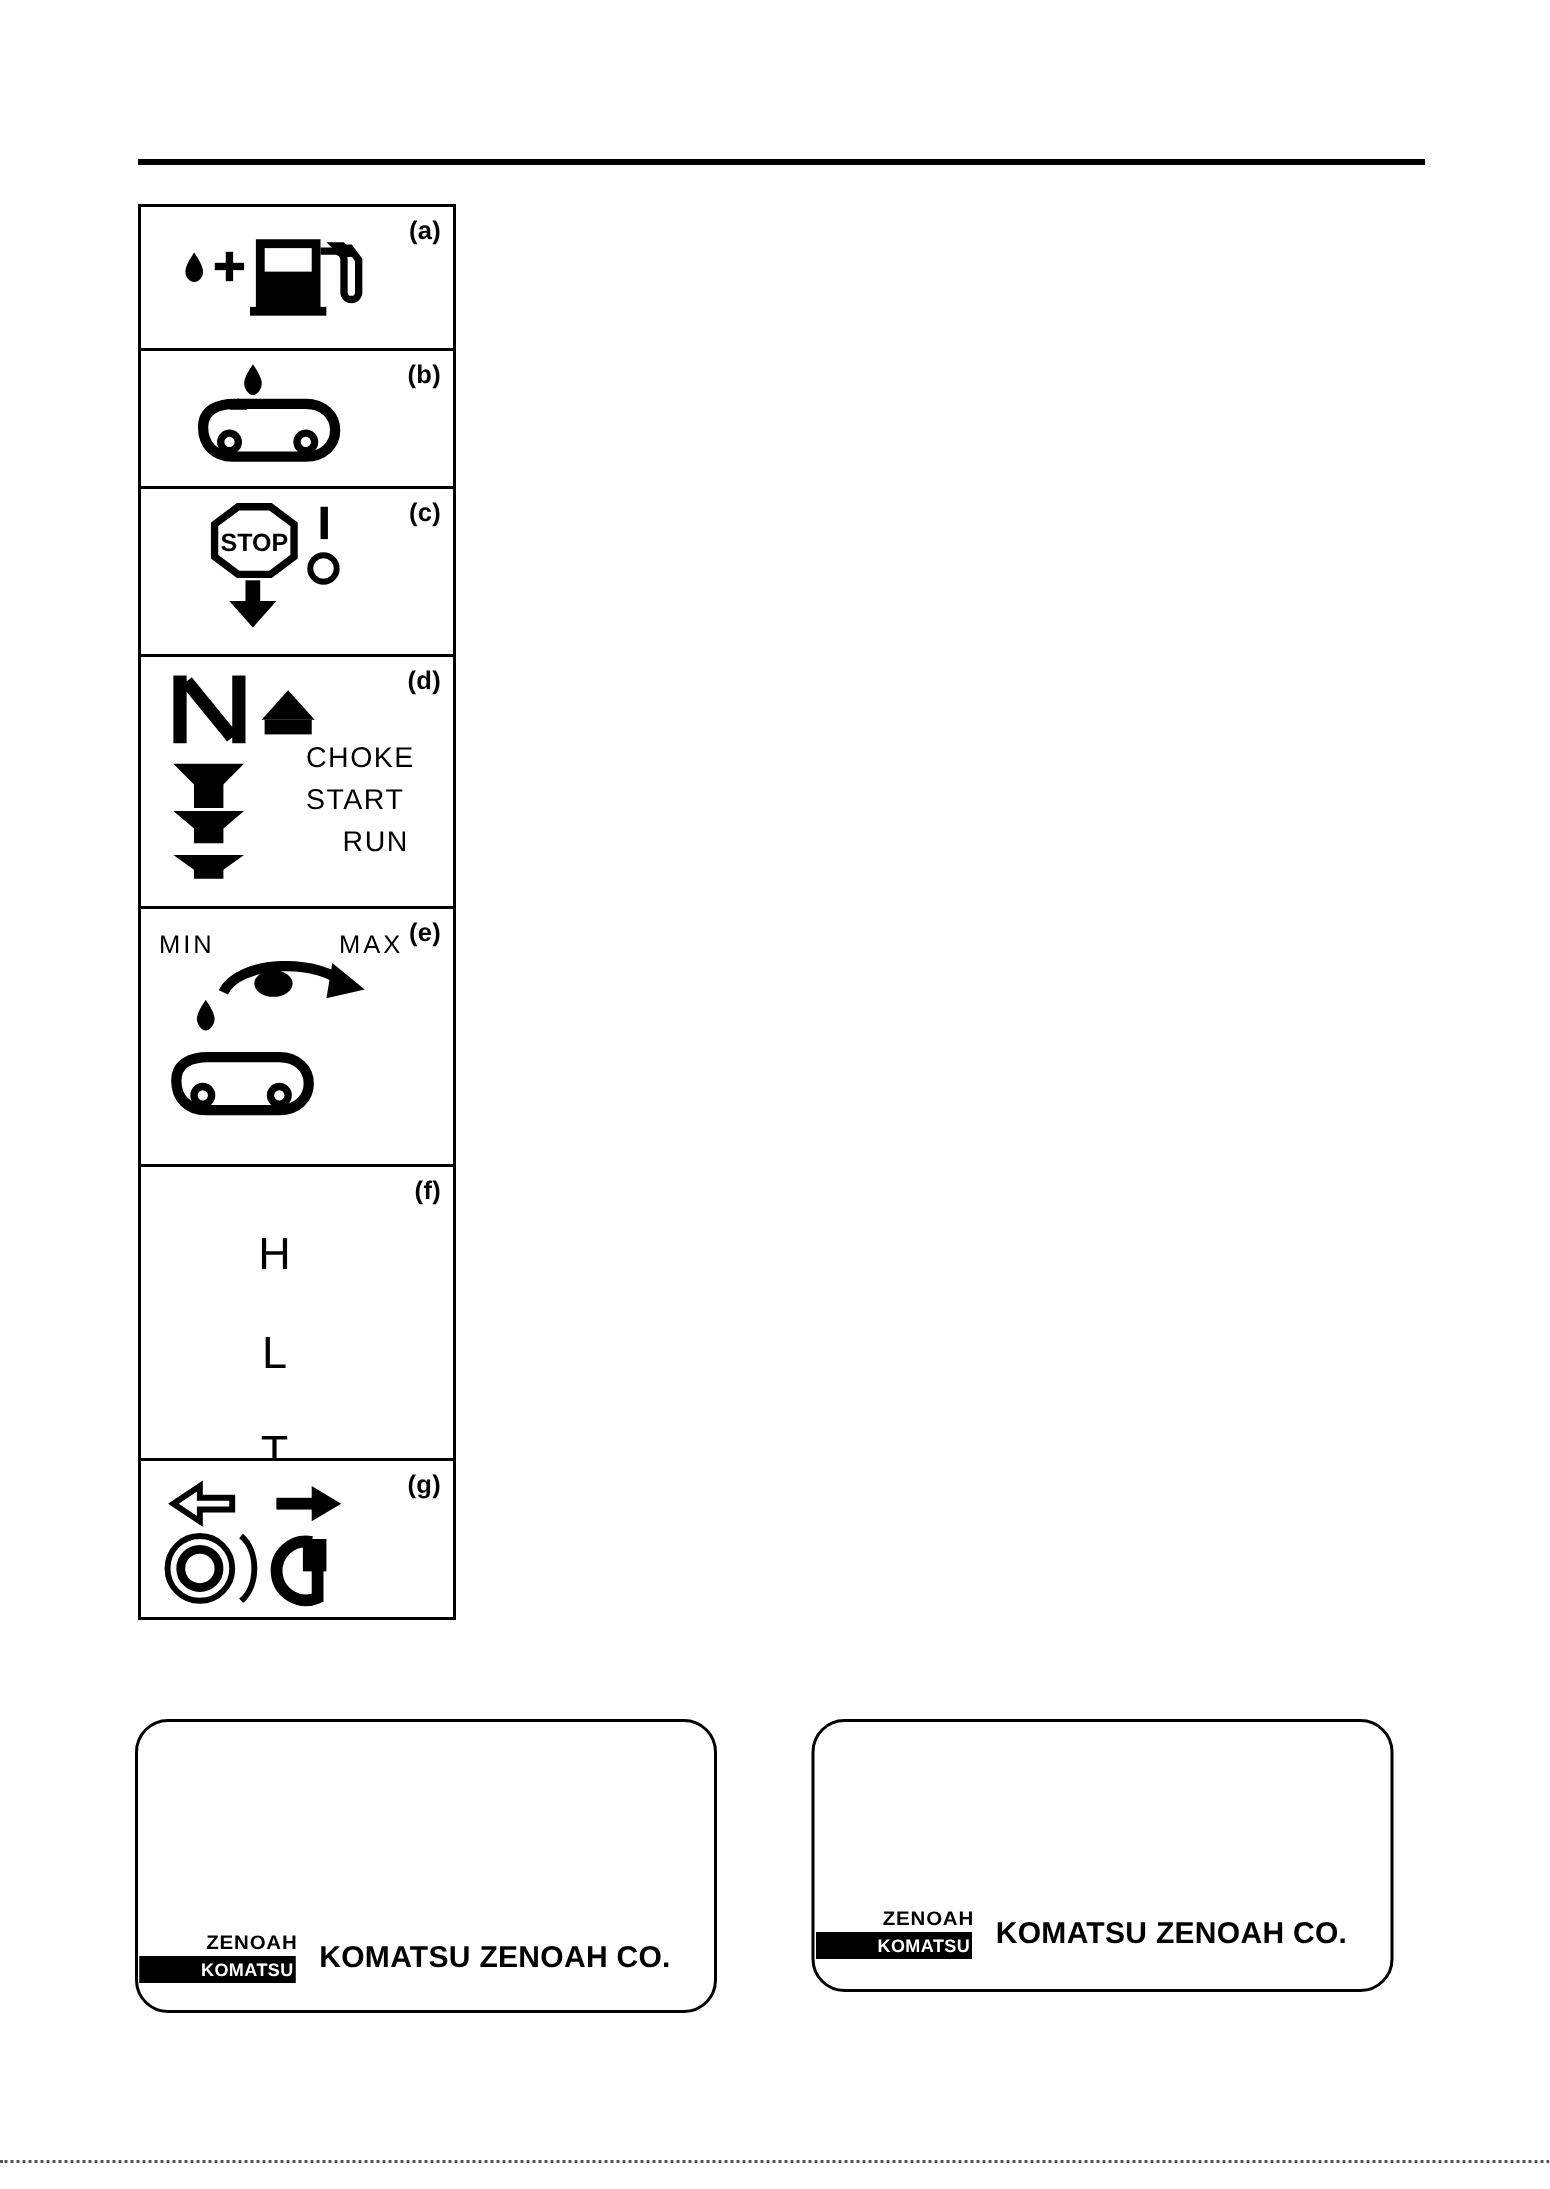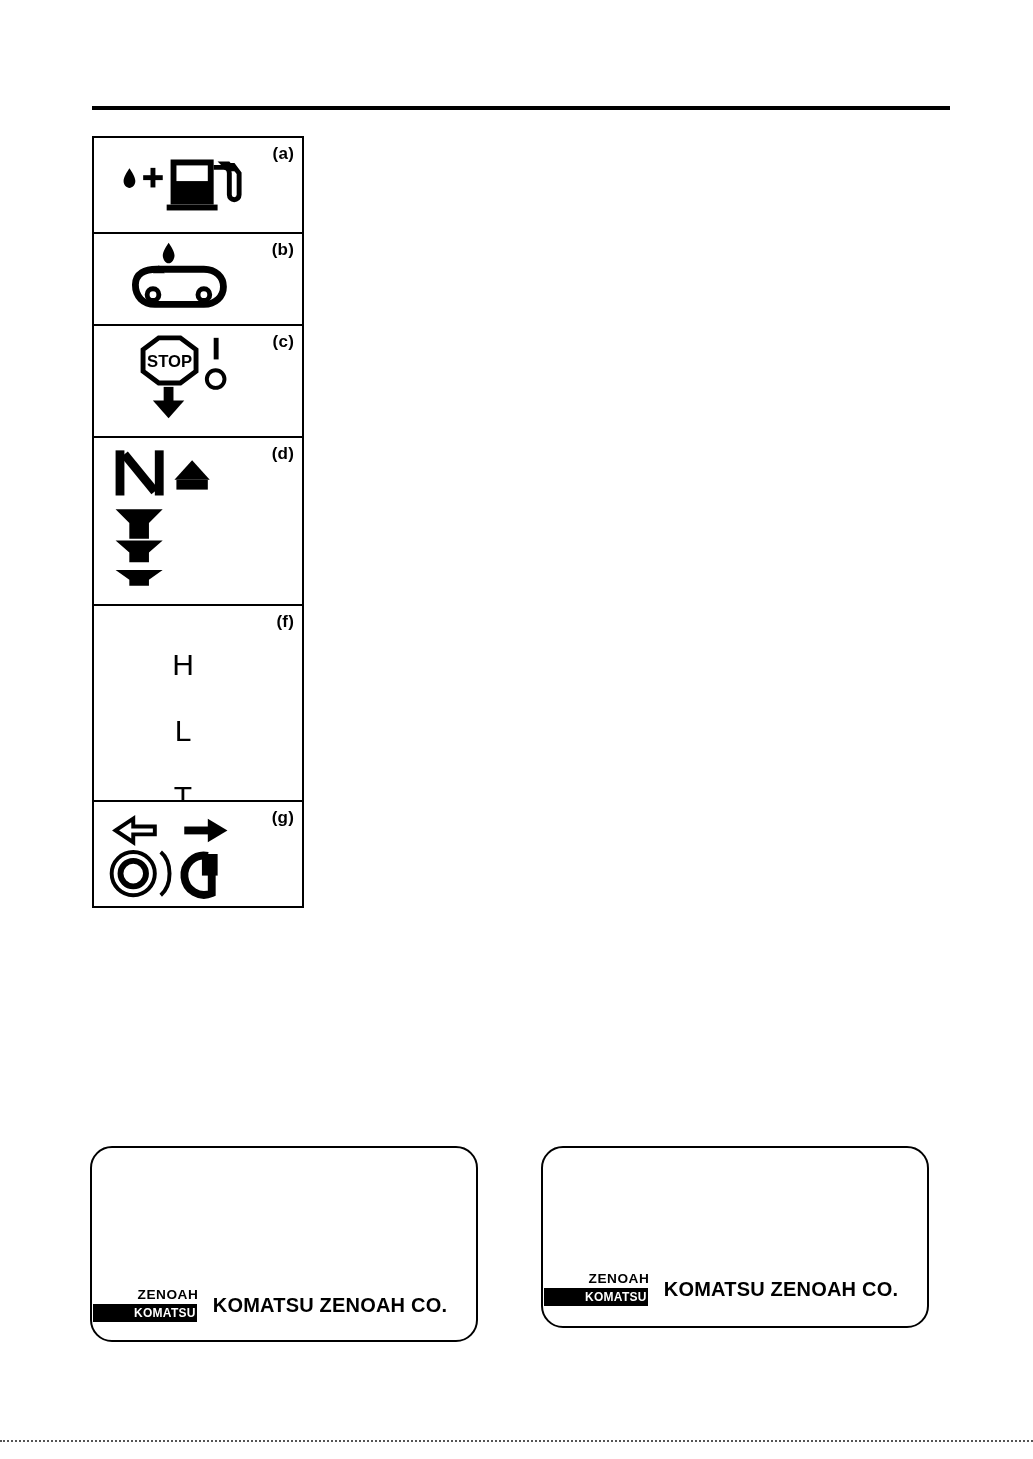--- a/index.html
+++ b/index.html
@@ -236,23 +236,48 @@
 
       <polygon points="100,22 118,42 82,42" fill="#000"></polygon>
       <rect x="84" y="42" width="32" height="10" fill="#000"></rect>
 
       <g fill="#000">
         <path d="M22 72 h48 l-14 14 v16 h-20 v-16 z"></path>
         <path d="M22 104 h48 l-14 12 v10 h-20 v-10 z"></path>
         <path d="M22 134 h48 l-14 10 v6 h-20 v-6 z"></path>
       </g>
     </svg>
+    <div class="choke-labels">
+      <div>CHOKE</div>
+      <div>START</div>
+      <div class="lbl-run">RUN</div>
+    </div>
     <span class="sym-tag">(d)</span>
   </div>
 
+  <div class="sym-row r-e">
+    <div class="minmax">
+      <span class="mn">MIN</span>
+      <span class="mx">MAX</span>
+    </div>
+    <svg class="sym-art" viewBox="0 0 212 172">
+
+      <path d="M56 56 C66 34 122 32 140 52" fill="none" stroke="#000" stroke-width="7"></path>
+      <polygon points="130,36 152,54 126,60" fill="#000"></polygon>
+
+      <ellipse cx="90" cy="50" rx="13" ry="9" fill="#000"></ellipse>
+
+      <path d="M38 74 C38 70 42 64 44 61 C46 64 50 70 50 74 C50 78 47 82 44 82 C41 82 38 78 38 74 Z" fill="#000"></path>
+
+      <path d="M24 116 C24 104 34 100 46 100 L94 100 C106 100 114 108 114 118 C114 128 106 136 94 136 L44 136 C32 136 24 128 24 116 Z" fill="none" stroke="#000" stroke-width="7"></path>
+      <circle cx="42" cy="126" r="6" fill="none" stroke="#000" stroke-width="5"></circle>
+      <circle cx="94" cy="126" r="6" fill="none" stroke="#000" stroke-width="5"></circle>
+    </svg>
+    <span class="sym-tag">(e)</span>
+  </div>
 
   <div class="sym-row r-f">
     <div class="hlt h">
       <span>H</span>
     </div>
     <div class="hlt l">
       <span>L</span>
     </div>
     <div class="hlt t">
       <span>T</span>

